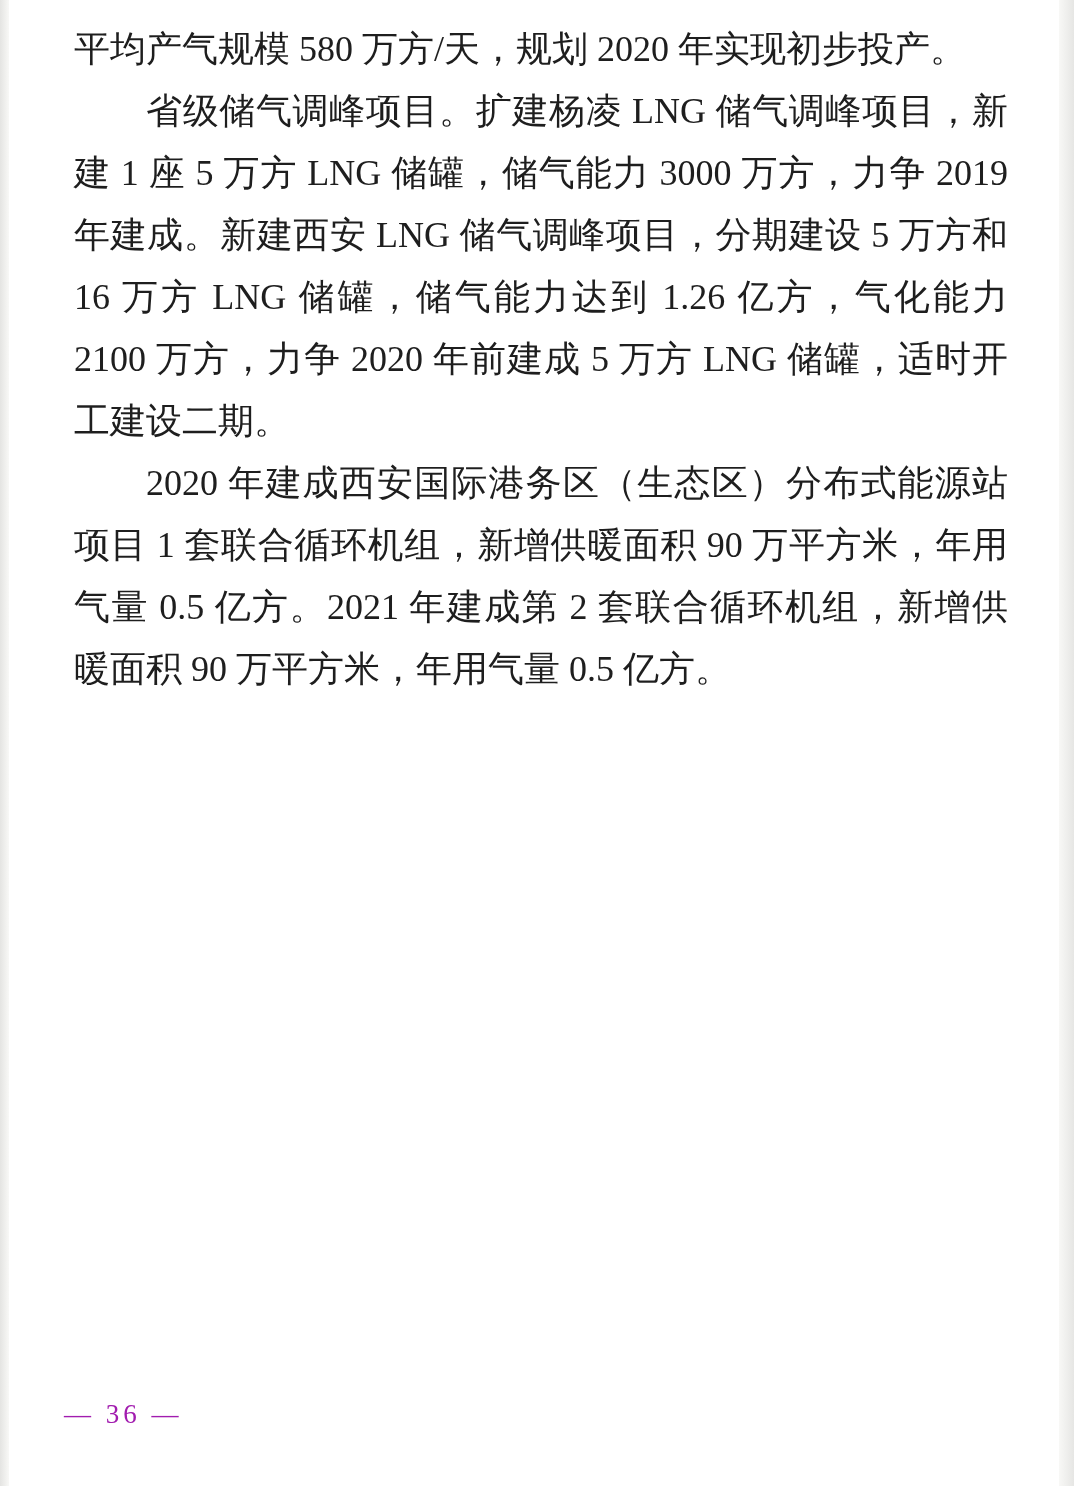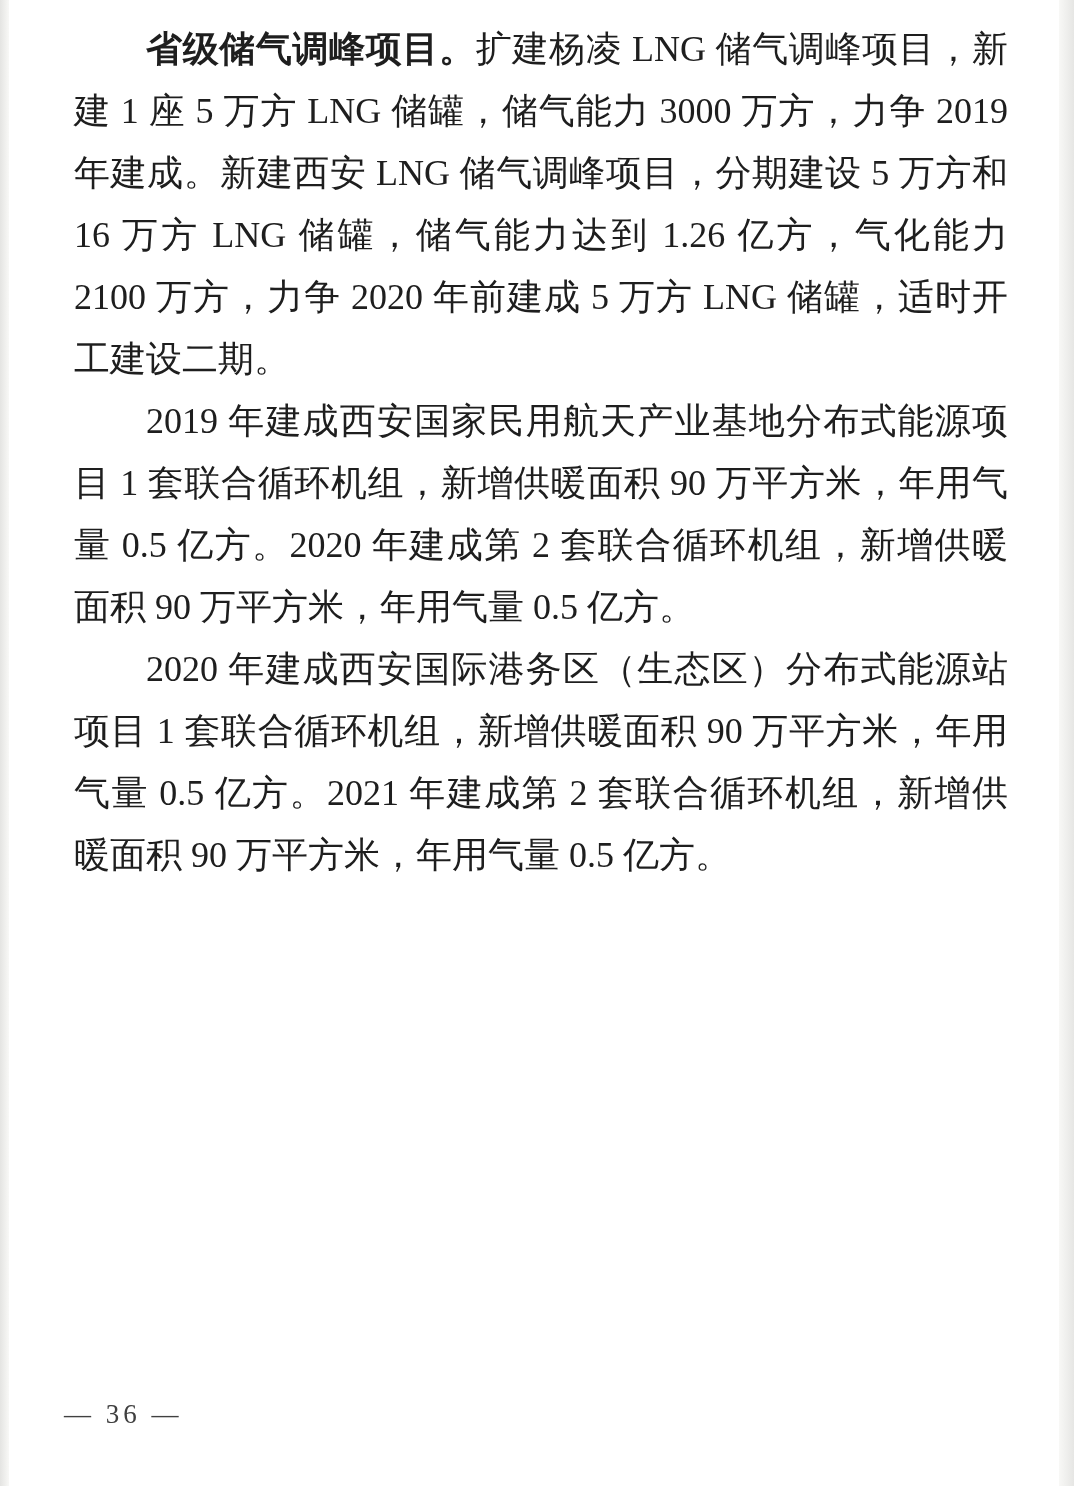--- a/index.html
+++ b/index.html
@@ -42,54 +42,54 @@
     text-align: justify;
   }
   .para {
     margin: 0;
     text-indent: 72px;
   }
   .para.no-indent {
     text-indent: 0;
   }
   .para .lead {
-    font-weight: bold;
+    font-weight: normal;
   }
   .para.heading {
     font-weight: bold;
     font-style: italic;
   }
   .footer {
     position: absolute;
     left: 64px;
     bottom: 56px;
     font-size: 27px;
-    color: #404040;
+    color: #a21caf;
     letter-spacing: 4px;
     font-family: "Liberation Serif", "DejaVu Serif", serif;
   }
 </style>
 </head>
 <body>
 
 <div class="page">
   <div class="scan-edge-left"></div>
   <div class="scan-edge-right"></div>
 
   <div class="content">
+    <p class="para no-indent">
+      <span>平均产气规模 580 万方/天，规划 2020 年实现初步投产。</span>
+    </p>
 
     <p class="para">
       <span class="lead">省级储气调峰项目。</span><span>扩建杨凌 LNG 储气调峰项目，新建 1 座 5 万方 LNG 储罐，储气能力 3000 万方，力争 2019 年建成。新建西安 LNG 储气调峰项目，分期建设 5 万方和 16 万方 LNG 储罐，储气能力达到 1.26 亿方，气化能力 2100 万方，力争 2020 年前建成 5 万方 LNG 储罐，适时开工建设二期。</span>
     </p>
 
 
 
-    <p class="para">
-      <span>2019 年建成西安国家民用航天产业基地分布式能源项目 1 套联合循环机组，新增供暖面积 90 万平方米，年用气量 0.5 亿方。2020 年建成第 2 套联合循环机组，新增供暖面积 90 万平方米，年用气量 0.5 亿方。</span>
-    </p>
 
 
     <p class="para">
       <span>2020 年建成西安国际港务区（生态区）分布式能源站项目 1 套联合循环机组，新增供暖面积 90 万平方米，年用气量 0.5 亿方。2021 年建成第 2 套联合循环机组，新增供暖面积 90 万平方米，年用气量 0.5 亿方。</span>
     </p>
   </div>
 
   <div class="footer">— 36 —</div>
 </div>
 

